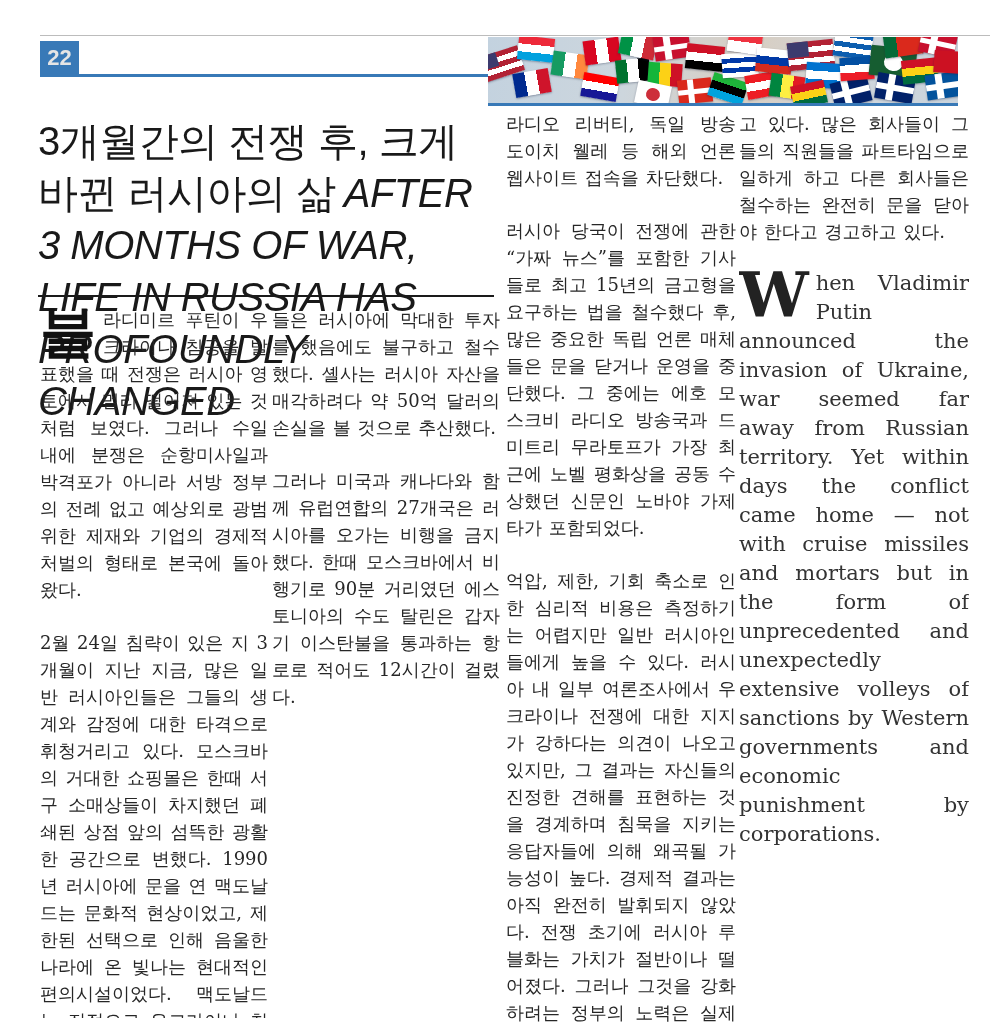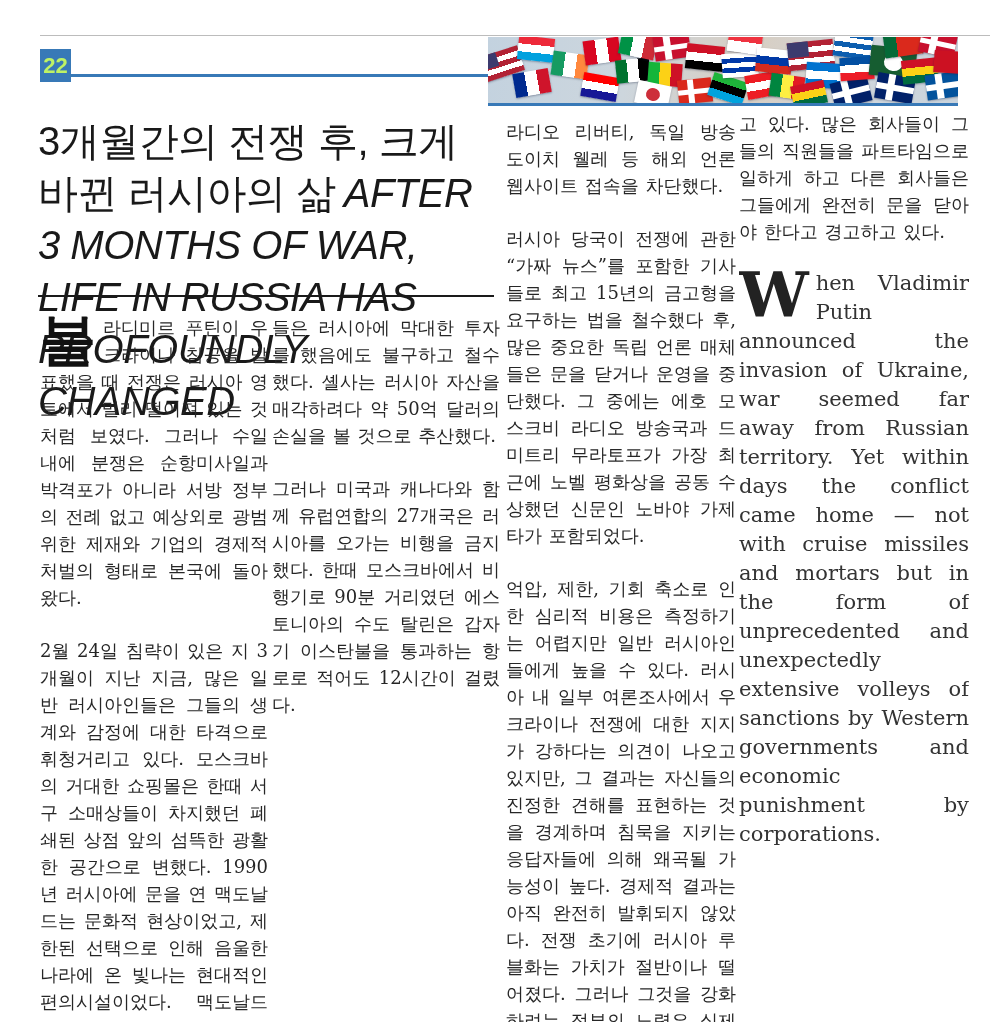--- a/index.html
+++ b/index.html
@@ -1,22 +1,22 @@
 <!DOCTYPE html>
 <html><head>
 <meta charset="utf-8">
 <style>
   html,body{margin:0;padding:0;background:#ffffff;}
   #page{position:relative;width:1001px;height:1024px;background:#ffffff;overflow:hidden;
         font-family:"DejaVu Serif",serif;color:#242424;}
   
   .topline{position:absolute;left:40px;top:35px;width:950px;height:1px;background:#bcbcbc;}
-  .badge{position:absolute;left:40px;top:41px;width:31px;height:33px;background:#3879b7;
-         color:#bef264;font-family:"Liberation Sans",sans-serif;font-weight:bold;font-size:22px;
-         display:flex;align-items:center;justify-content:center;margin-top:8px;}
+  .badge{position:absolute;left:40px;top:41px;width:39px;height:33px;background:#3879b7;
+         color:#e5e5e5;font-family:"Liberation Sans",sans-serif;font-weight:bold;font-size:22px;
+         display:flex;align-items:center;justify-content:center;}
   .jtitle{position:absolute;left:88px;top:48px;font-family:"Liberation Sans",sans-serif;
           font-weight:bold;font-size:17px;color:#3c3c3c;letter-spacing:.2px;white-space:nowrap;}
   .hrule-blue{position:absolute;left:40px;top:74px;width:452px;height:3px;background:#3879b7;}
   
   .flagsbox{position:absolute;left:488px;top:37px;width:470px;height:66px;overflow:hidden;
             background:linear-gradient(100deg,#c3d2df 0%,#cdd6dd 30%,#d8cec2 55%,#cfd6dc 80%,#c9d3dc 100%);
             border-bottom:3px solid #3879b7;}
   .flag{position:absolute;box-shadow:0 1px 2px rgba(20,30,60,.35);}
   .cr-h{position:absolute;left:0;right:0;top:40%;height:22%;}
   .cr-v{position:absolute;top:0;bottom:0;left:28%;width:20%;}
@@ -24,21 +24,21 @@
   .canton{position:absolute;left:0;top:0;width:46%;height:55%;background:#3c3b6e;}
   
   .headline{position:absolute;left:38px;top:88px;width:456px;
             font-family:"Liberation Sans",sans-serif;font-weight:normal;
             font-size:40px;line-height:52px;color:#191919;letter-spacing:-.5px;}
   .headline .en{font-style:italic;margin-left:8px;}
   .hl-rule{position:absolute;left:38px;top:295px;width:456px;height:2px;background:#1a1a1a;}
   
   .col{position:absolute;overflow:hidden;font-size:18px;line-height:27px;text-align:justify;
        color:#262626;word-spacing:1px;}
-  .col p{margin:8px 0 26px 0;}
+  .col p{margin:0 0 26px 0;}
   .col p.no-gap{margin:0;}
   .dropcap-ko{float:left;font-size:56px;line-height:46px;font-weight:600;color:#111;
               margin:2px 7px 0 0;}
   .en-sec{margin-top:24px;font-size:21px;line-height:29px;color:#333;}
   .en-sec p{margin:0 0 28px 0;}
   .dropcap-en{float:left;font-size:62px;line-height:46px;font-weight:600;color:#222;
               margin:3px 7px 0 0;font-family:"DejaVu Serif",serif;}
   #col1{left:40px;top:306px;width:228px;height:712px;}
   #col2{left:272px;top:306px;width:228px;height:712px;}
   #col3{left:506px;top:110px;width:230px;height:912px;}
@@ -134,20 +134,20 @@
   </div>
 
   <div id="col3" class="col">
     <p>라디오 리버티, 독일 방송 도이치 웰레 등 해외 언론 웹사이트 접속을 차단했다.</p>
     <p>러시아 당국이 전쟁에 관한 “가짜 뉴스”를 포함한 기사들로 최고 15년의 금고형을 요구하는 법을 철수했다 후, 많은 중요한 독립 언론 매체들은 문을 닫거나 운영을 중단했다. 그 중에는 에호 모스크비 라디오 방송국과 드미트리 무라토프가 가장 최근에 노벨 평화상을 공동 수상했던 신문인 노바야 가제타가 포함되었다.</p>
     <p>억압, 제한, 기회 축소로 인한 심리적 비용은 측정하기는 어렵지만 일반 러시아인들에게 높을 수 있다. 러시아 내 일부 여론조사에서 우크라이나 전쟁에 대한 지지가 강하다는 의견이 나오고 있지만, 그 결과는 자신들의 진정한 견해를 표현하는 것을 경계하며 침묵을 지키는 응답자들에 의해 왜곡될 가능성이 높다. 경제적 결과는 아직 완전히 발휘되지 않았다. 전쟁 초기에 러시아 루블화는 가치가 절반이나 떨어졌다. 그러나 그것을 강화하려는 정부의 노력은 실제로 그것의 가치를 침략 이전의 수준보다 더 높게 끌어올렸다.</p>
 
   </div>
 
   <div id="col4" class="col">
-    <p class="no-gap">고 있다. 많은 회사들이 그들의 직원들을 파트타임으로 일하게 하고 다른 회사들은 그들에게 완전히 문을 닫아야 한다고 경고하고 있다.</p>
+    <p class="no-gap">고 있다. 많은 회사들이 그들의 직원들을 파트타임으로 일하게 하고 다른 회사들은 철수하는 완전히 문을 닫아야 한다고 경고하고 있다.</p>
     <div class="en-sec">
       <p><span class="dropcap-en">W</span><span>hen Vladimir Putin announced the invasion of Ukraine, war seemed far away from Russian territory. Yet within days the conflict came home — not with cruise missiles and mortars but in the form of unprecedented and unexpectedly extensive volleys of sanctions by Western governments and economic punishment by corporations.</span></p>
 
     </div>
   </div>
 
 </div>
 
 </body></html>

